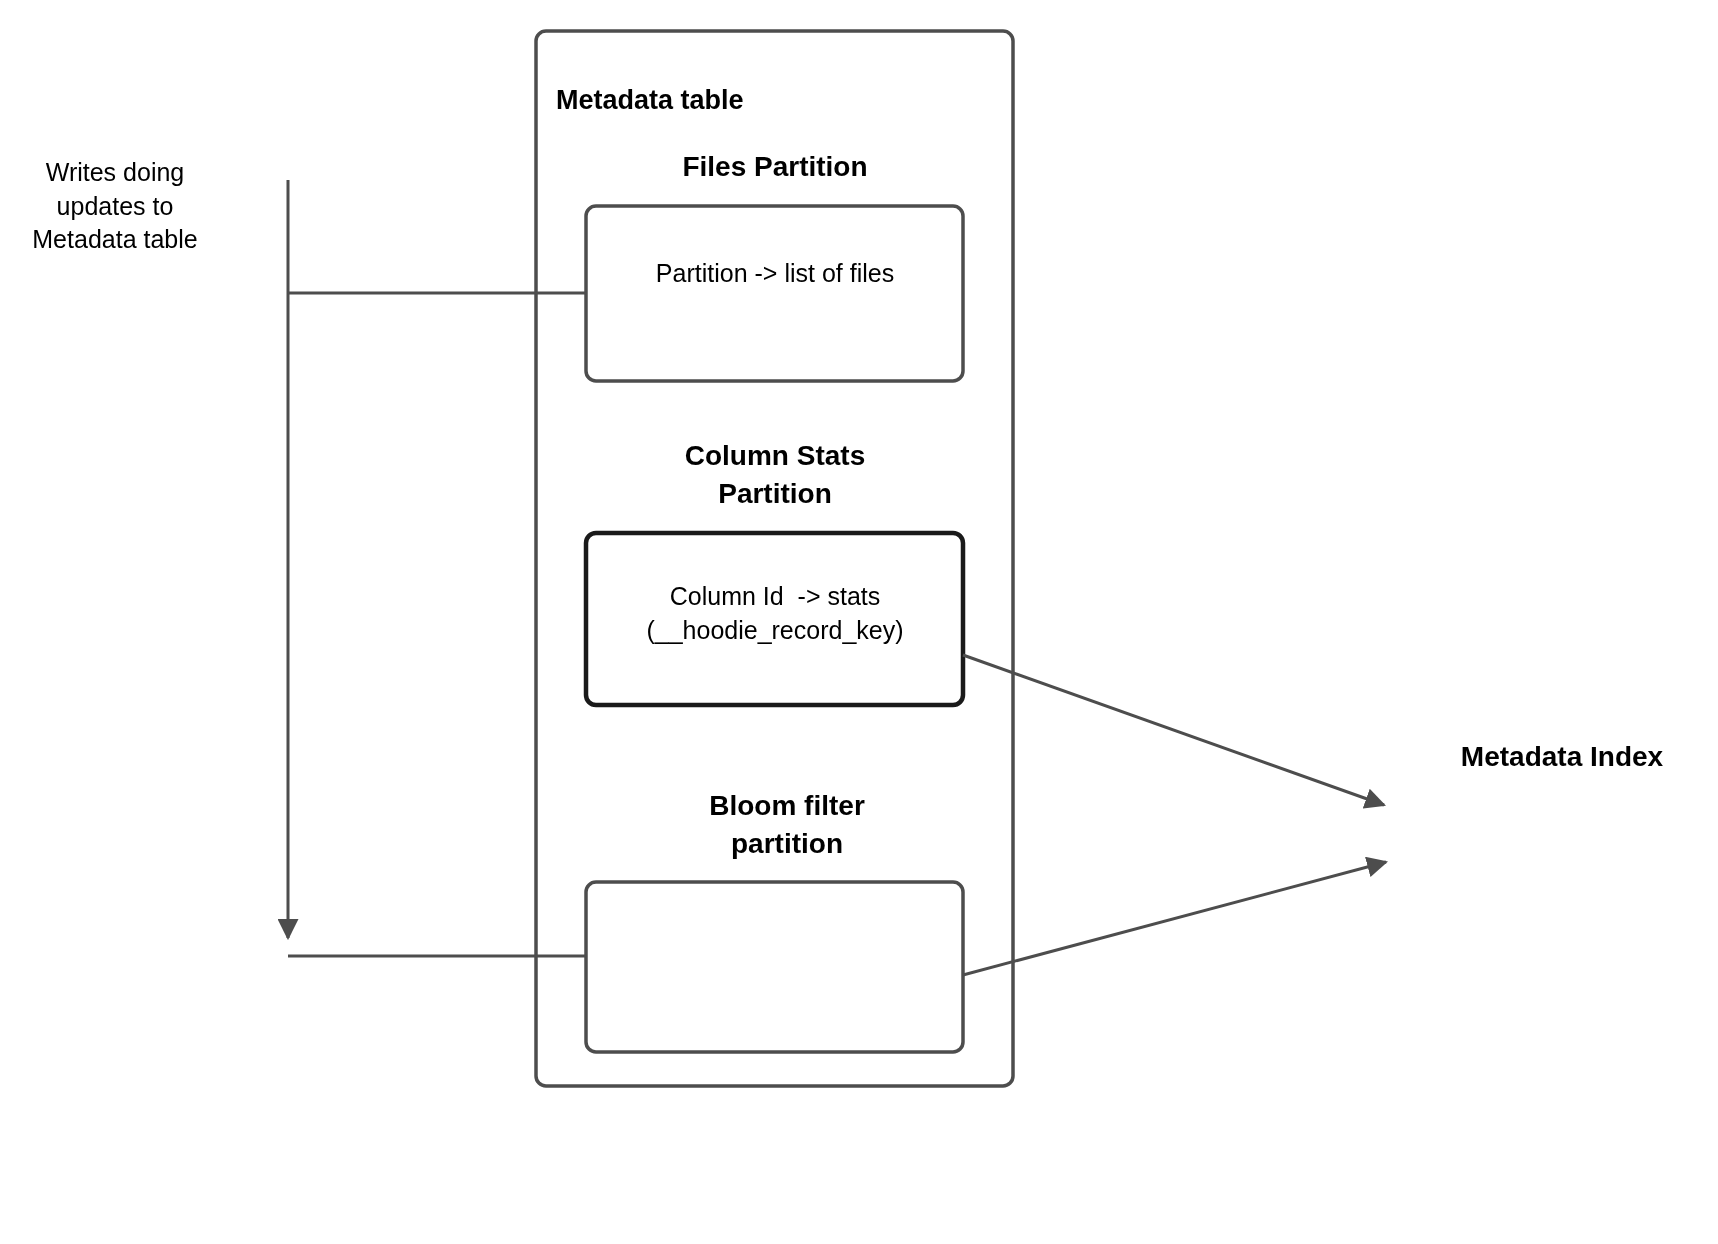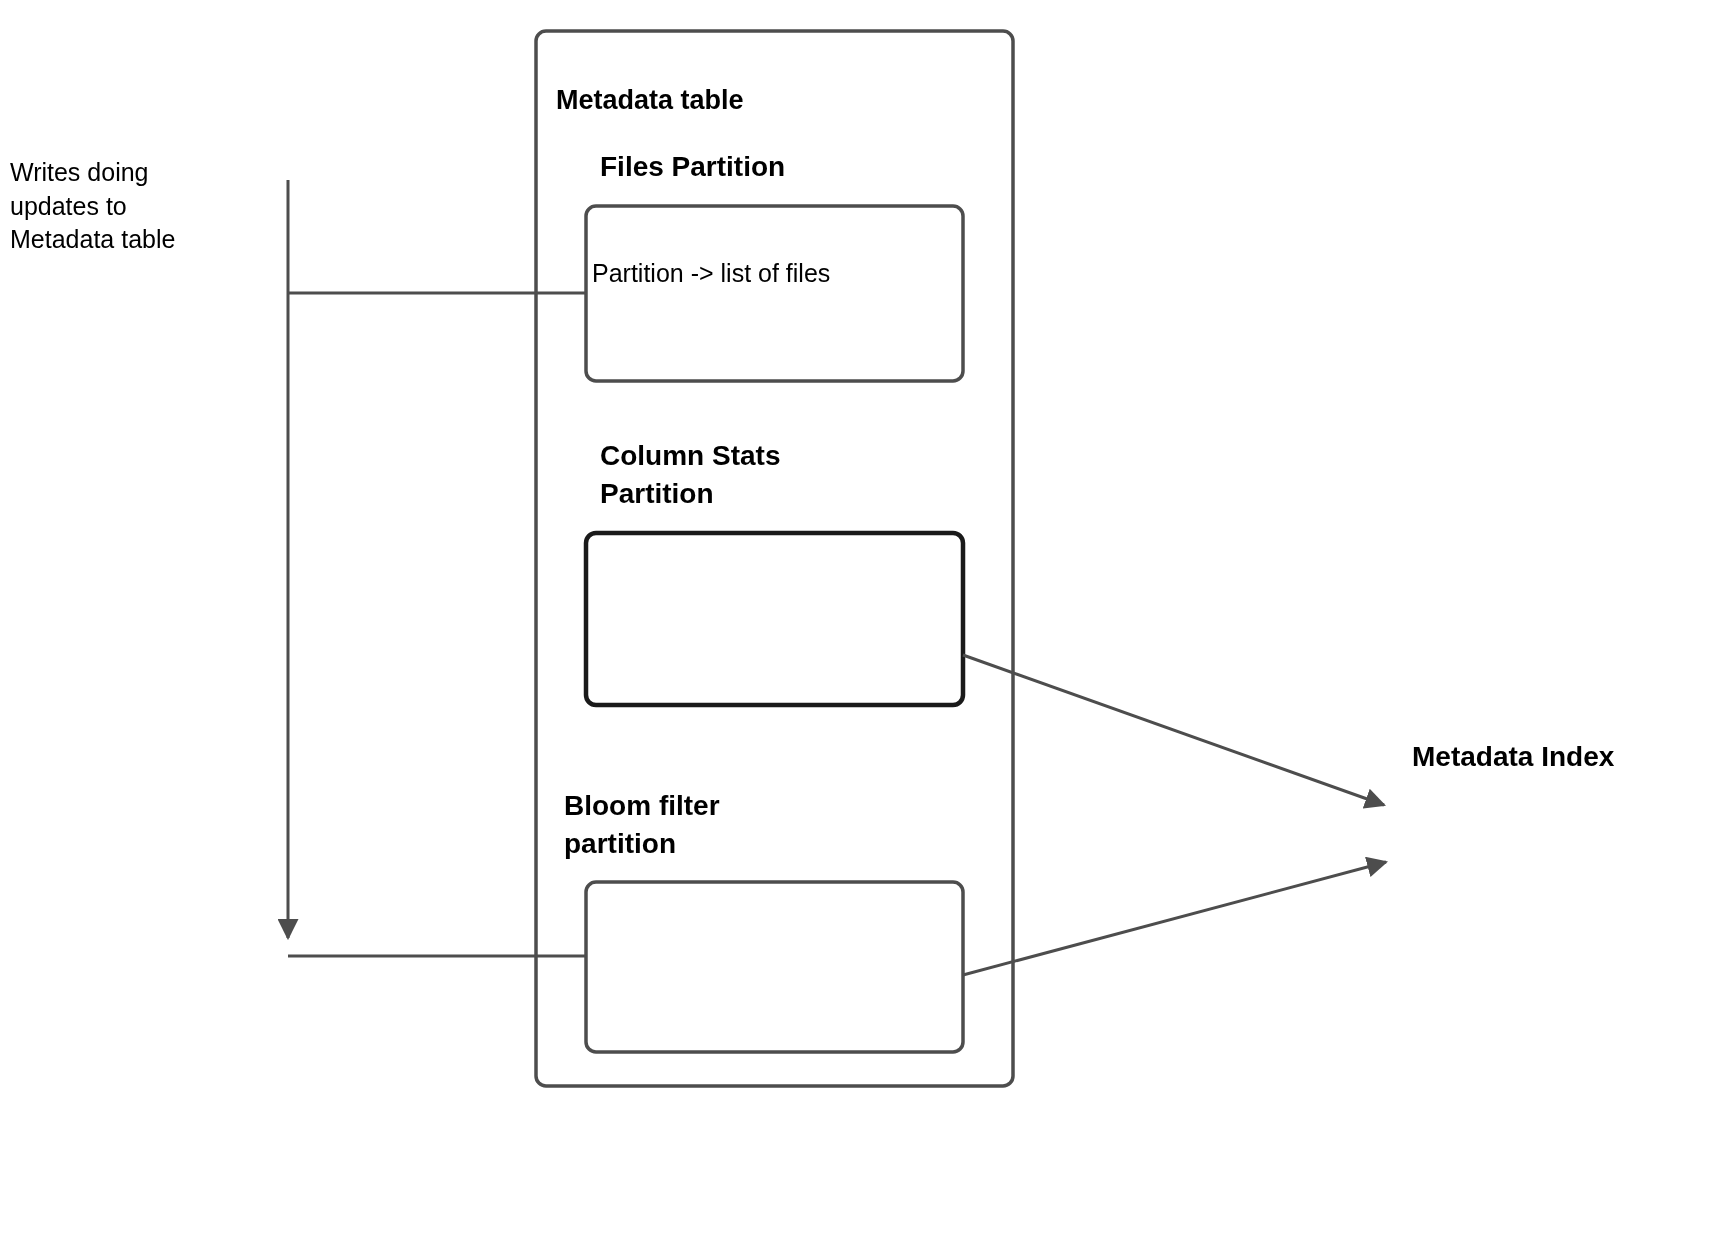--- a/index.html
+++ b/index.html
@@ -20,20 +20,21 @@
   }
   .svg-layer {
     position: absolute;
     left: 0;
     top: 0;
     width: 1718px;
     height: 1244px;
   }
   .txt {
     position: absolute;
+    text-align: center;
     line-height: 1.34;
     white-space: pre-wrap;
   }
   .bold {
     font-weight: bold;
   }
 
   
   #writes-label {
     left: 10px;
@@ -66,21 +67,21 @@
     width: 350px;
     font-size: 28px;
   }
   #colstats-box-text {
     left: 592px;
     top: 580px;
     width: 366px;
     font-size: 25px;
   }
   #bloom-partition-title {
-    left: 564px;
+    left: 612px;
     top: 787px;
     width: 350px;
     font-size: 28px;
   }
   #bloom-box-text {
     left: 592px;
     top: 950px;
     width: 366px;
     font-size: 25px;
   }
@@ -137,20 +138,22 @@
 
   <div class="txt bold" id="metadata-table-title">Metadata table</div>
 
   <div class="txt bold" id="files-partition-title">Files Partition</div>
 
   <div class="txt" id="files-box-text">Partition -&gt; list of files</div>
 
   <div class="txt bold" id="colstats-partition-title">Column Stats
 Partition</div>
 
+  <div class="txt" id="colstats-box-text">Column Id  -&gt; stats
+(__hoodie_record_key)</div>
 
   <div class="txt bold" id="bloom-partition-title">Bloom filter
 partition</div>
 
 
   <div class="txt bold" id="metadata-index-title">Metadata Index</div>
 
 
 </div>
 

